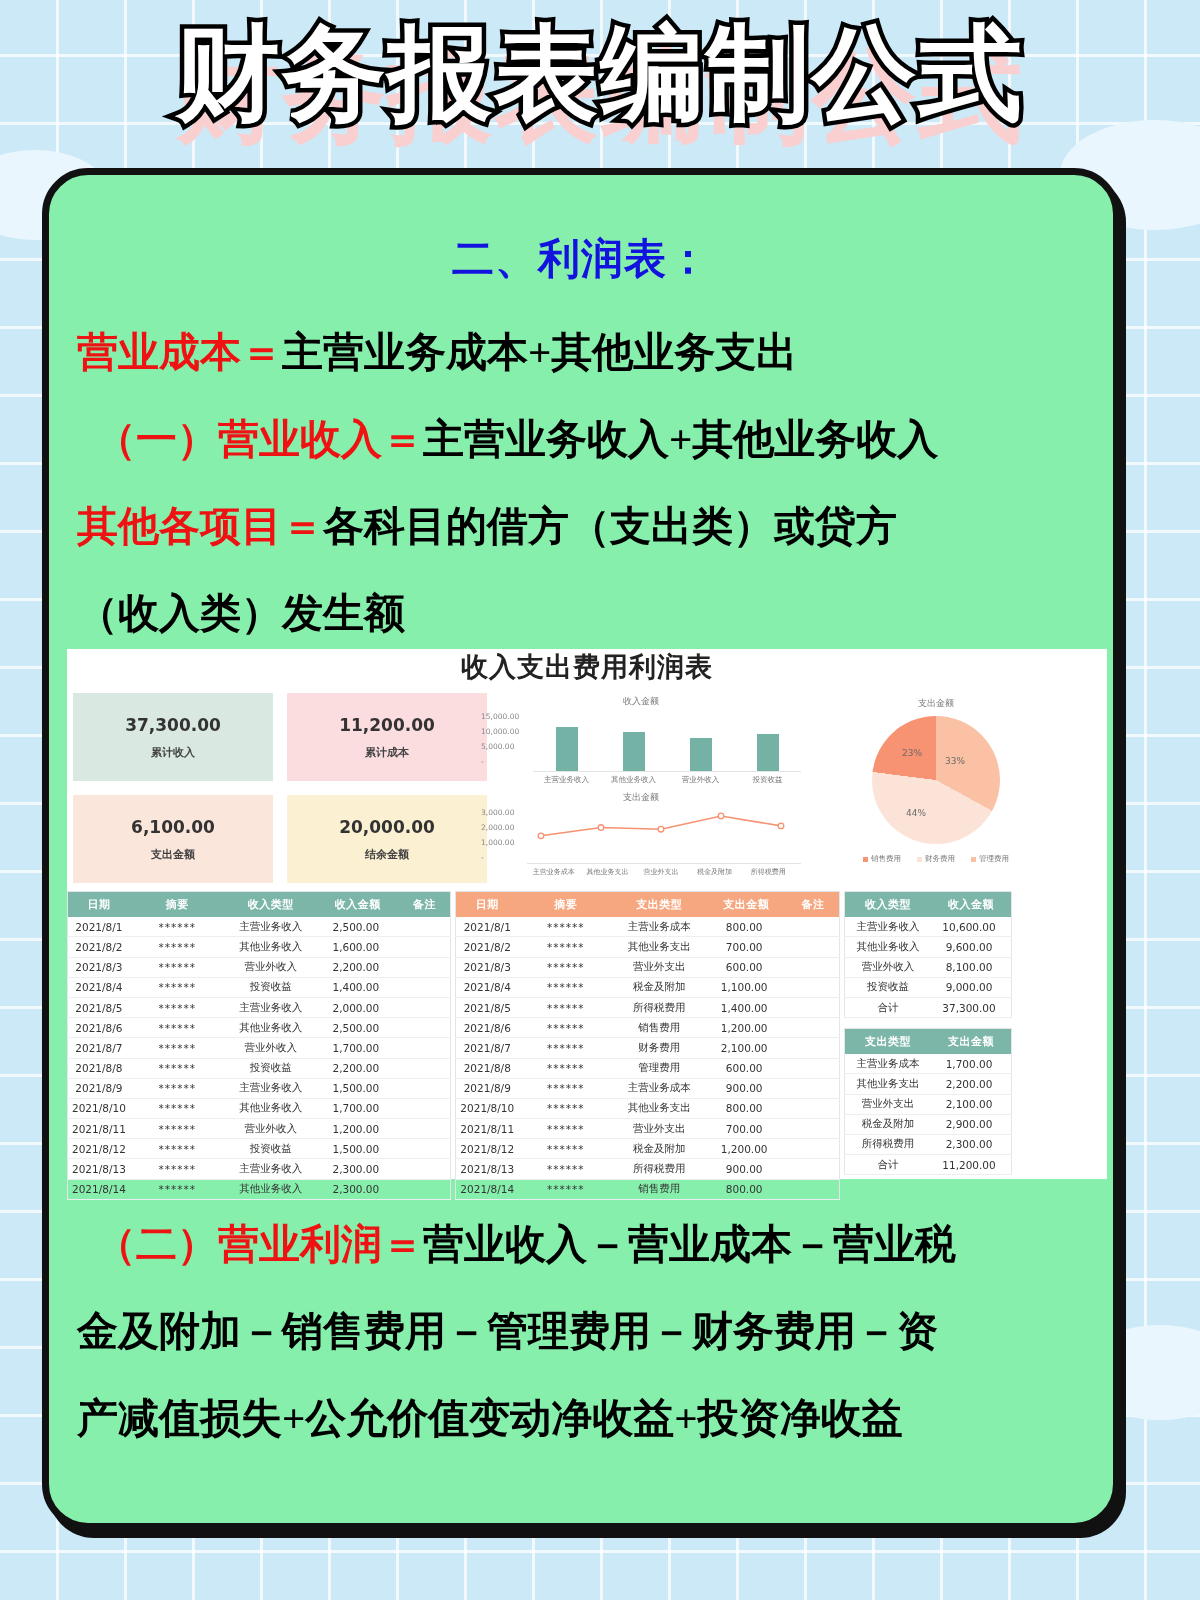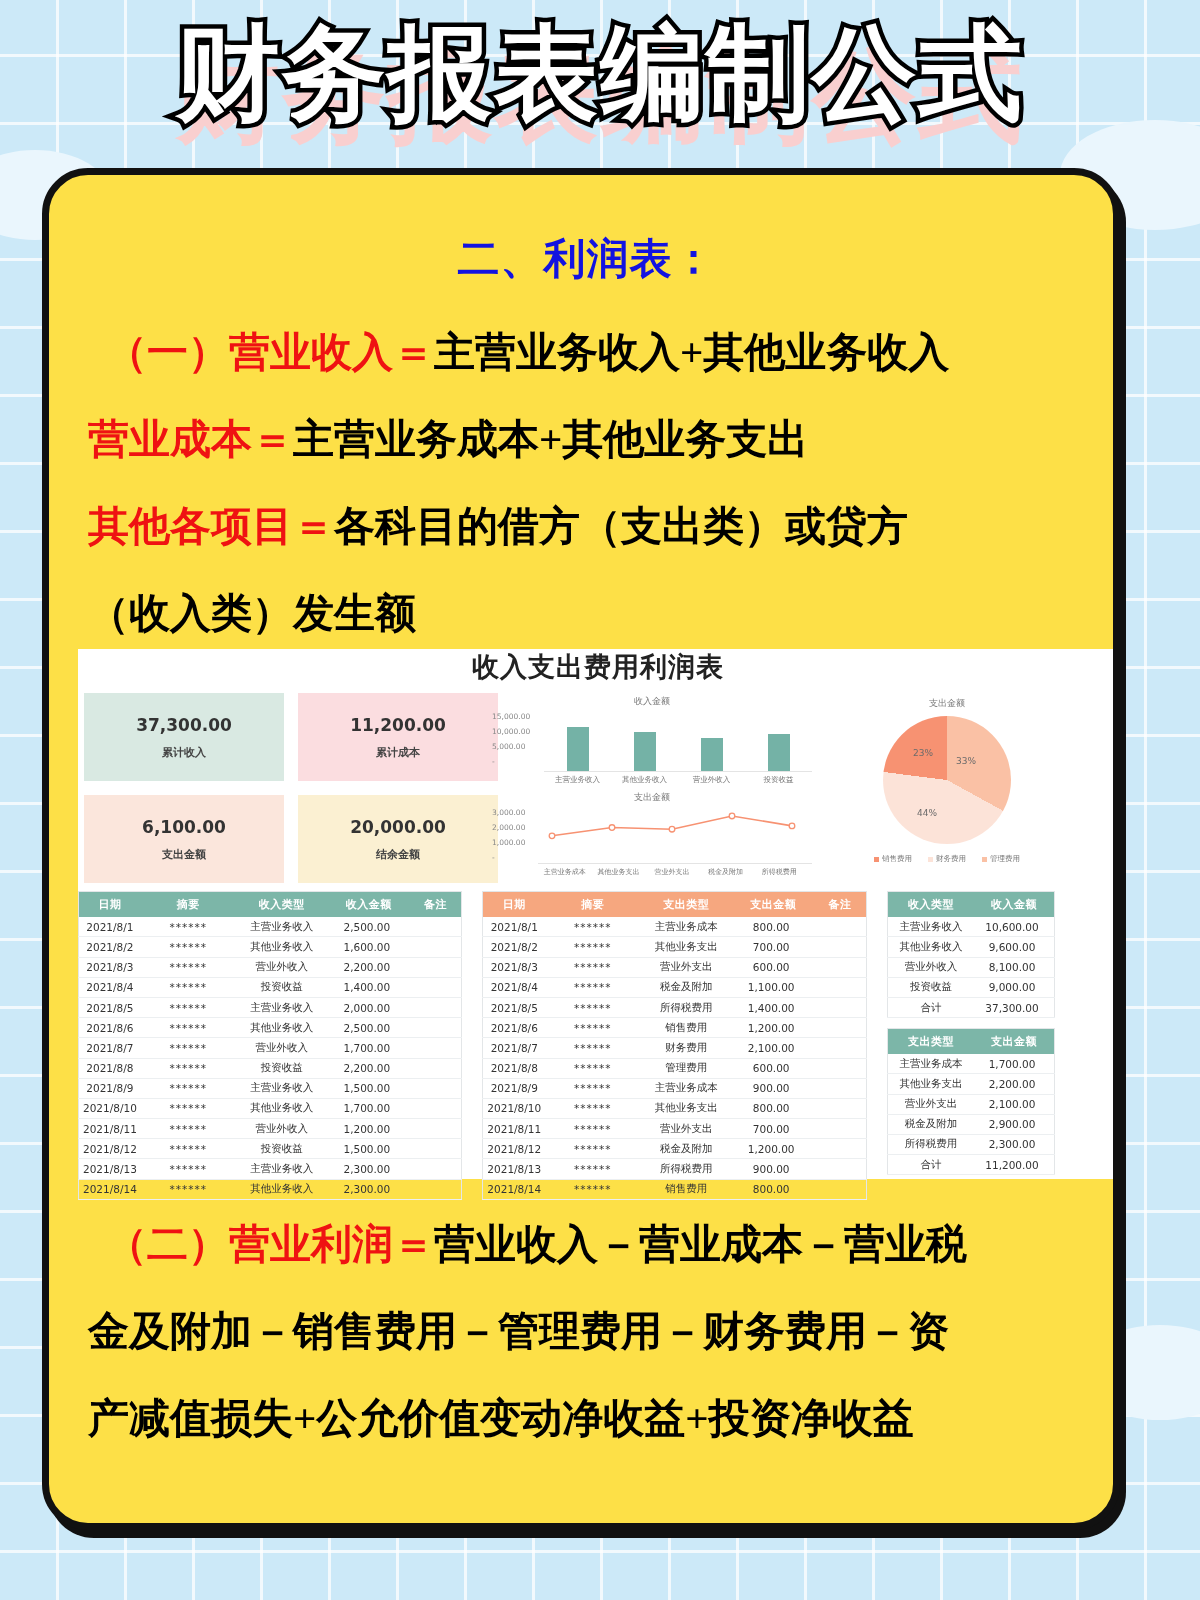--- a/index.html
+++ b/index.html
@@ -46,26 +46,26 @@
     color: #ffffff;
     -webkit-text-stroke: 9px #000;
     paint-order: stroke fill;
   }
 
   
   #main-card {
     position: absolute;
     left: 42px; top: 168px;
     width: 1078px; height: 1362px;
-    background: #fde047;
+    background: #86efac;
     border: 7px solid #111;
     border-radius: 46px;
     box-shadow: 6px 8px 0 #111;
     z-index: 4;
-    padding: 20px 28px 10px 39px;
+    padding: 20px 28px 10px 28px;
     overflow: hidden;
   }
 
   .section-heading {
     text-align: center;
     color: #1313e0;
     font-size: 42px;
     font-weight: bold;
     letter-spacing: 1px;
     margin-top: 36px;
@@ -149,21 +149,21 @@
   }
   .pie-pct { position: absolute; font-size: 9px; color: #6b6b6b; }
   #pie-legend {
     display: flex; justify-content: center; gap: 16px;
     font-size: 7.5px; color: #777; margin-top: 10px;
   }
   #pie-legend .lg { display: flex; align-items: center; gap: 3px; }
   #pie-legend .sw { width: 5px; height: 5px; }
 
   
-  #ss-tables { display: flex; gap: 20px; margin-top: 8px; }
+  #ss-tables { display: flex; gap: 4px; margin-top: 8px; }
   table { border-collapse: collapse; font-size: 10.5px; color: #333; }
   th {
     color: #fff; font-weight: bold; font-size: 11px;
     padding: 5px 2px; text-align: center; letter-spacing: .5px;
   }
   td { padding: 2.6px 4px; text-align: center; border-bottom: 1px solid #eceff1; }
   .t-green th { background: #7cb6a8; }
   .t-orange th { background: #f6a77f; }
   .num { text-align: center; padding-right: 8px; }
   .t-income td:nth-child(1), .t-expense td:nth-child(1) { width: 62px; }
@@ -191,25 +191,25 @@
 
 <div id="title-wrap">
   <div id="title-shadow">财务报表编制公式</div>
   <div id="title-main">财务报表编制公式</div>
 </div>
 
 <div id="main-card">
 
   <div class="section-heading">二、利润表：</div>
 
+  <div class="formula-line">
+    <span class="red">营业成本＝</span><span>主营业务成本+其他业务支出</span>
+  </div>
   <div class="formula-line indent">
     <span class="red">（一）营业收入＝</span><span>主营业务收入+其他业务收入</span>
-  </div>
-  <div class="formula-line">
-    <span class="red">营业成本＝</span><span>主营业务成本+其他业务支出</span>
   </div>
   <div class="formula-line">
     <span class="red">其他各项目＝</span><span>各科目的借方（支出类）或贷方</span>
   </div>
   <div class="formula-line">
     <span>（收入类）发生额</span>
   </div>
 
   <div id="spreadsheet">
 

